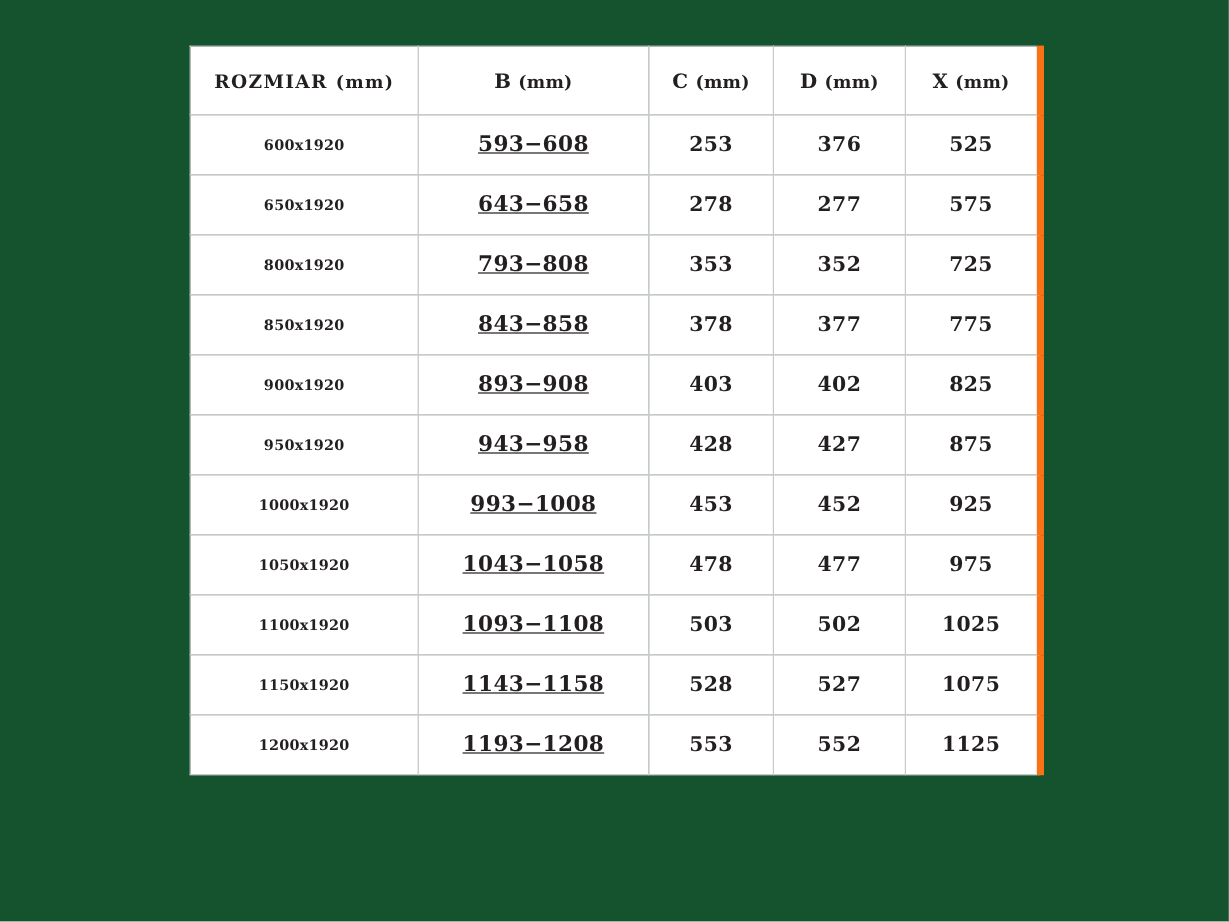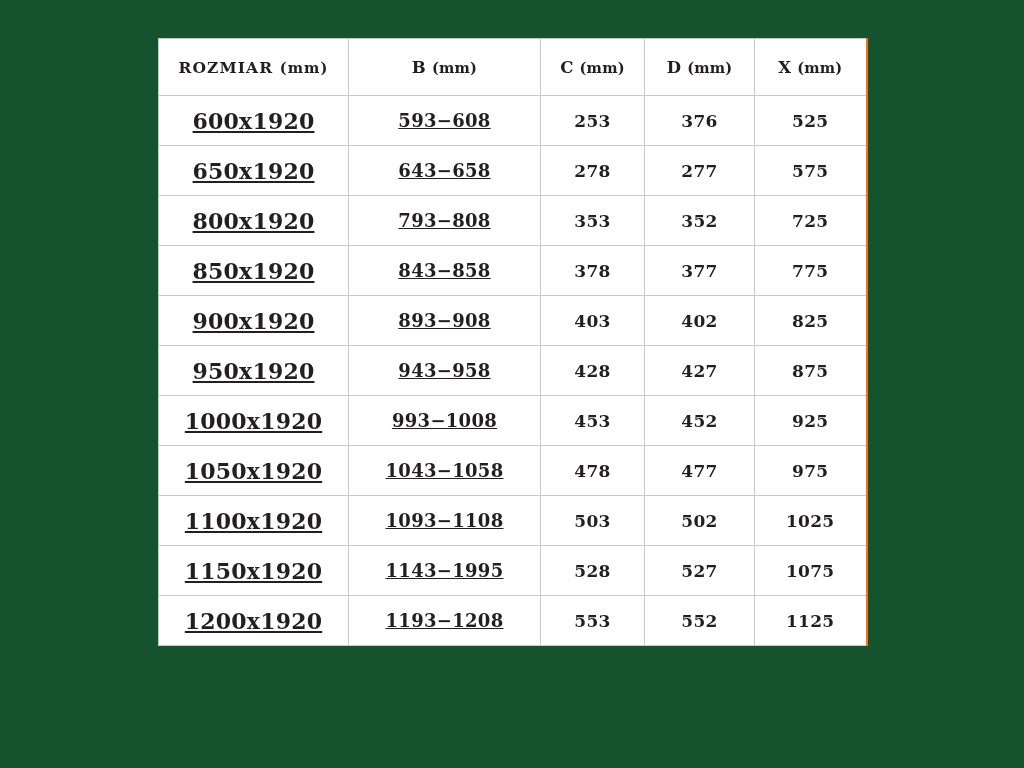--- a/index.html
+++ b/index.html
@@ -57,33 +57,32 @@
   table.spec thead th.head-size {
     font-size: 15.5px;
     letter-spacing: 1.1px;
   }
   table.spec tbody td {
     font-weight: bold;
     font-size: 17px;
     letter-spacing: 0.3px;
   }
   table.spec tbody td.col-size {
-    font-size: 22px;
+    font-size: 12px;
     letter-spacing: 0.2px;
-    text-decoration: underline;
   }
   table.spec tbody td.col-b {
     font-size: 18px;
     text-decoration: underline;
   }
   
   table.spec tr td:first-child,
   table.spec tr th:first-child { border-left: 1px solid #c9c9c9; }
   table.spec tr td:last-child,
-  table.spec tr th:last-child { border-right: 2px solid #f97316; margin-top: 12px; }
+  table.spec tr th:last-child { border-right: 6px solid #f97316; margin-top: 12px; }
 </style>
 </head>
 <body>
 
 <div id="page">
   <div class="table-wrap">
     <table class="spec">
       <colgroup>
         <col class="c0">
           <col class="c1">
@@ -159,21 +158,21 @@
         </tr>
         <tr>
           <td class="col-size">1100x1920</td>
           <td class="col-b">1093−1108</td>
           <td>503</td>
           <td>502</td>
           <td>1025</td>
         </tr>
         <tr>
           <td class="col-size">1150x1920</td>
-          <td class="col-b">1143−1995</td>
+          <td class="col-b">1143−1158</td>
           <td>528</td>
           <td>527</td>
           <td>1075</td>
         </tr>
         <tr>
           <td class="col-size">1200x1920</td>
           <td class="col-b">1193−1208</td>
           <td>553</td>
           <td>552</td>
           <td>1125</td>

